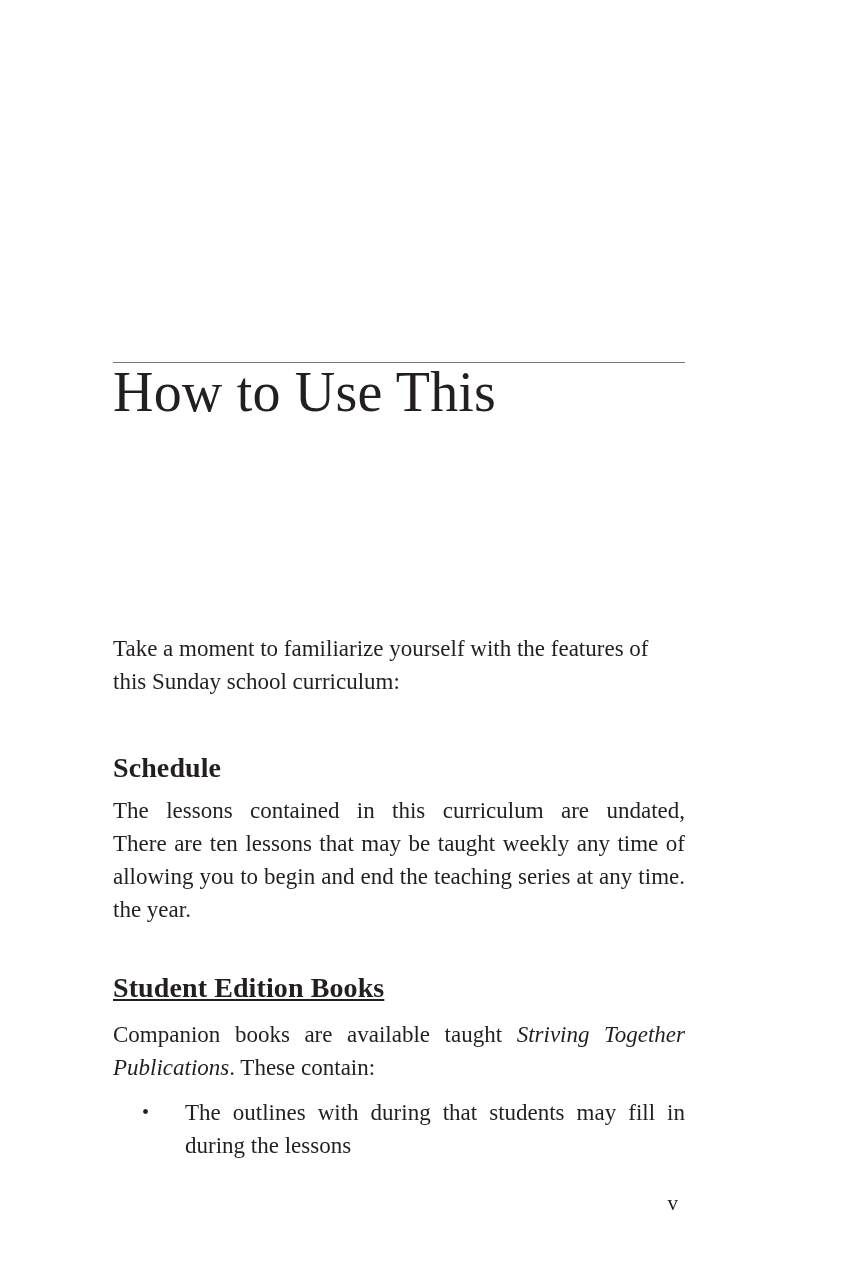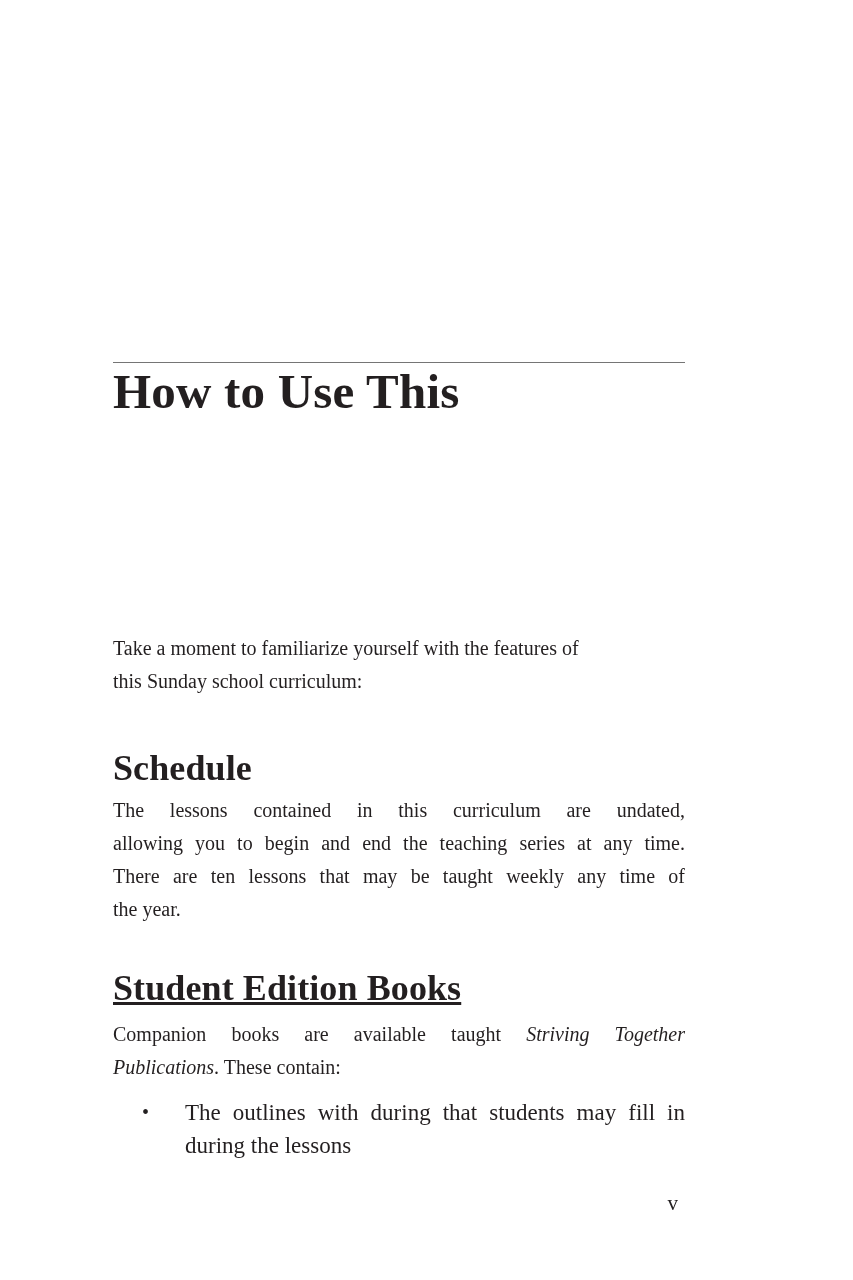--- a/index.html
+++ b/index.html
@@ -23,47 +23,47 @@
     width: 572px;
     height: 1px;
     background: #757575;
   }
   .title {
     position: absolute;
     top: 365px;
     left: 113px;
     width: 600px;
     margin: 0;
-    font-size: 49px;
+    font-size: 56px;
     line-height: 54px;
-    font-weight: 700;
+    font-weight: 400;
     letter-spacing: 0.2px;
   }
   .title .tline { display: block; }
   .para, .intro {
     position: absolute;
     left: 113px;
     width: 572px;
     margin: 0;
-    font-size: 20px;
+    font-size: 23px;
     line-height: 33px;
   }
   .intro { top: 632px; }
   .line { display: block; }
   .just {
     text-align: justify;
     text-align-last: justify;
     -moz-text-align-last: justify;
   }
   .heading {
     position: absolute;
     left: 113px;
     width: 572px;
     margin: 0;
-    font-size: 36px;
+    font-size: 28px;
     line-height: 34px;
     font-weight: 700;
     letter-spacing: 0.1px;
   }
   .h-schedule { top: 751px; }
   .p-schedule { top: 794px; }
   .h-books { top: 971px; text-decoration: underline; }
   .p-books { top: 1018px; }
   .it { font-style: italic; }
   .bullet-item {
@@ -107,22 +107,22 @@
 
   <div class="intro">
     <span class="line">Take a moment to familiarize yourself with the features of</span>
     <span class="line">this Sunday school curriculum:</span>
   </div>
 
   <h2 class="heading h-schedule">Schedule</h2>
 
   <div class="para p-schedule">
     <span class="line just">The lessons contained in this curriculum are undated,</span>
+    <span class="line just">There are ten lessons that may be taught weekly any time of</span>
     <span class="line just">allowing you to begin and end the teaching series at any time.</span>
-    <span class="line just">There are ten lessons that may be taught weekly any time of</span>
     <span class="line">the year.</span>
   </div>
 
   <h2 class="heading h-books">Student Edition Books</h2>
 
   <div class="para p-books">
     <span class="line just"><span>Companion books are available taught </span><span class="it">Striving Together</span></span>
     <span class="line"><span class="it">Publications</span><span>. These contain:</span></span>
   </div>
 

